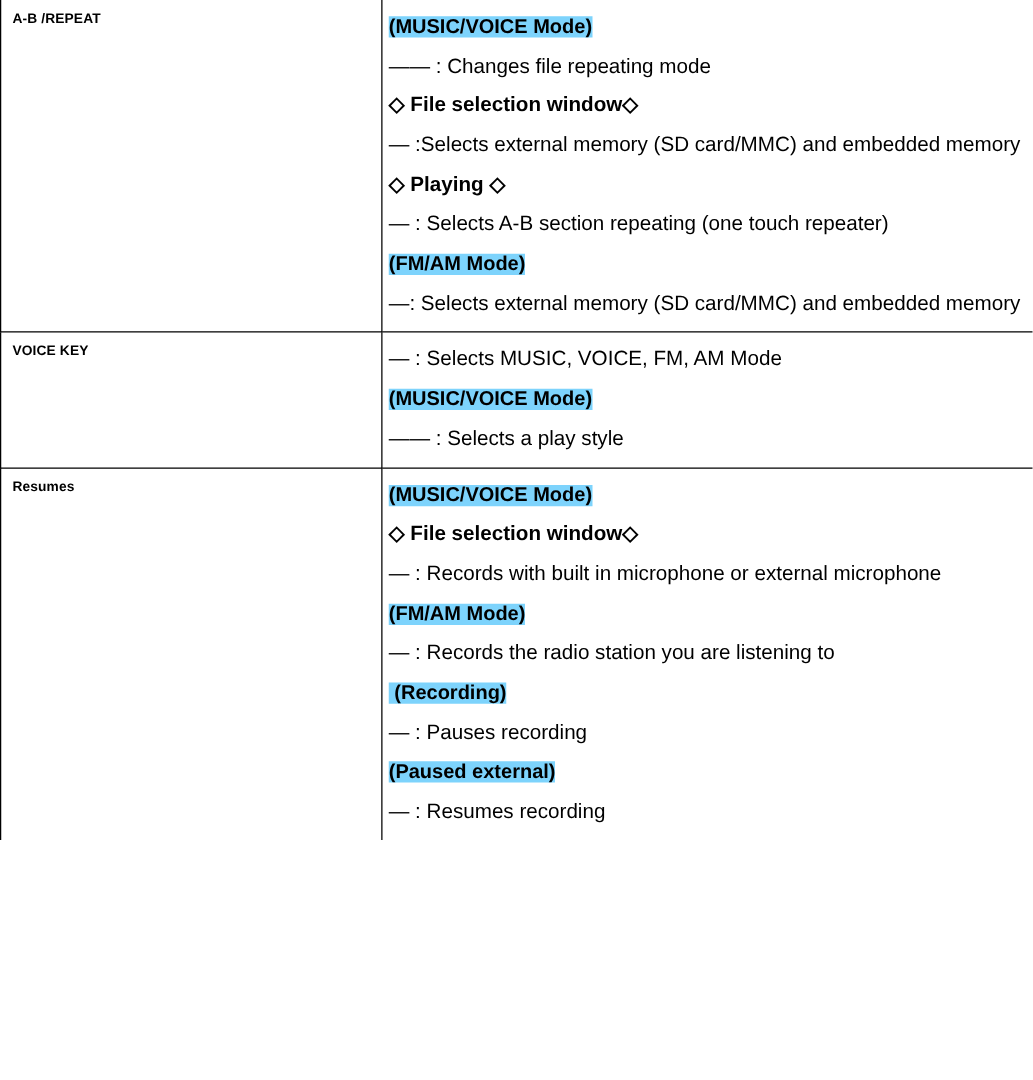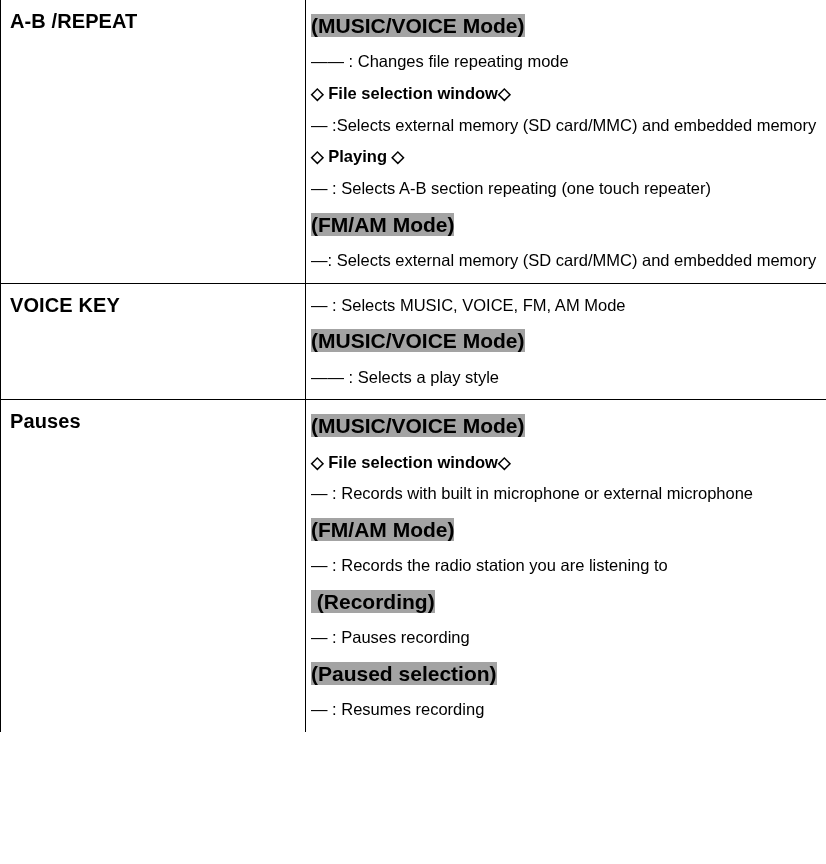--- a/index.html
+++ b/index.html
@@ -42,21 +42,21 @@
     border-right: 1.6px solid #000;
     padding: 6px 12px 6px 5px;
   }
 
   
   tr.row-first > td { border-top: none; }
   
   tr.row-last > td { border-bottom: none; }
 
   .key-label {
-    font-size: 20px;
+    font-size: 11px;
     font-weight: bold;
     letter-spacing: 0.1px;
     line-height: 1.2;
   }
 
   .line {
     font-size: 16.5px;
     line-height: 1.92;
     white-space: normal;
   }
@@ -64,23 +64,23 @@
   .line.justify {
     text-align: justify;
     text-align-last: left;
   }
 
   .line.bold {
     font-weight: bold;
   }
 
   .hl {
-    background: #a3a3a3;
+    background: #7dd3fc;
     font-weight: bold;
-    font-size: 21px;
+    font-size: 16px;
     line-height: 1.92;
     display: inline;
     box-decoration-break: clone;
     -webkit-box-decoration-break: clone;
     white-space: pre;
   }
 </style>
 </head>
 <body>
 
@@ -109,29 +109,29 @@
       </td>
       <td class="desc-cell">
         <div class="line">— : Selects MUSIC, VOICE, FM, AM Mode</div>
         <div class="line"><span class="hl">(MUSIC/VOICE Mode)</span></div>
         <div class="line">—— : Selects a play style</div>
       </td>
     </tr>
 
     <tr class="row-last">
       <td class="key-cell">
-        <div class="key-label">Pauses</div>
+        <div class="key-label">Resumes</div>
       </td>
       <td class="desc-cell">
         <div class="line"><span class="hl">(MUSIC/VOICE Mode)</span></div>
         <div class="line bold">◇ File selection window◇</div>
         <div class="line justify">—  :  Records with built in microphone or external microphone</div>
         <div class="line"><span class="hl">(FM/AM Mode)</span></div>
         <div class="line">— : Records the radio station you are listening to</div>
         <div class="line"><span class="hl"> (Recording)</span></div>
         <div class="line">— : Pauses recording</div>
-        <div class="line"><span class="hl">(Paused selection)</span></div>
+        <div class="line"><span class="hl">(Paused external)</span></div>
         <div class="line">— : Resumes recording</div>
       </td>
     </tr>
 
   </tbody>
 </table>
 
 </body></html>

